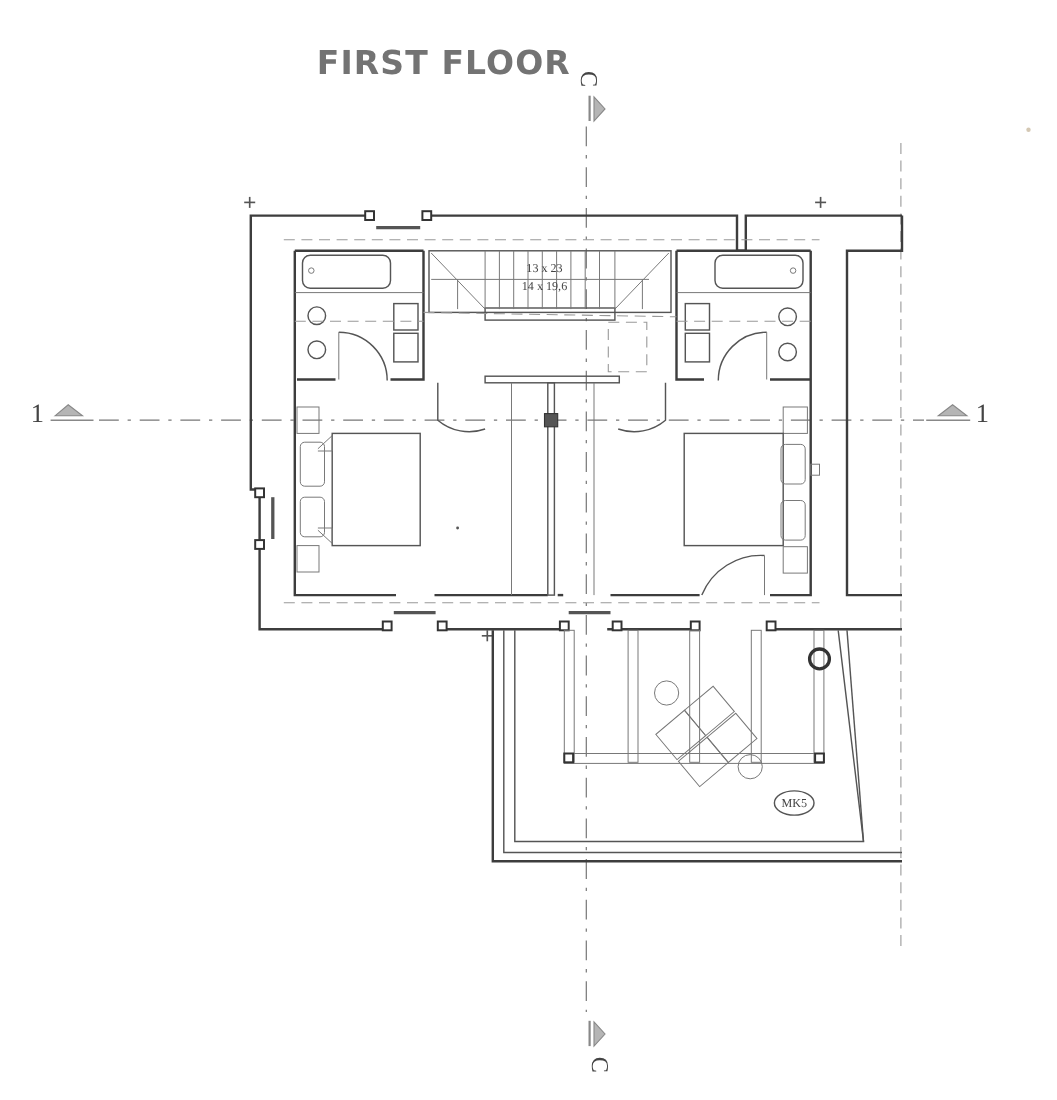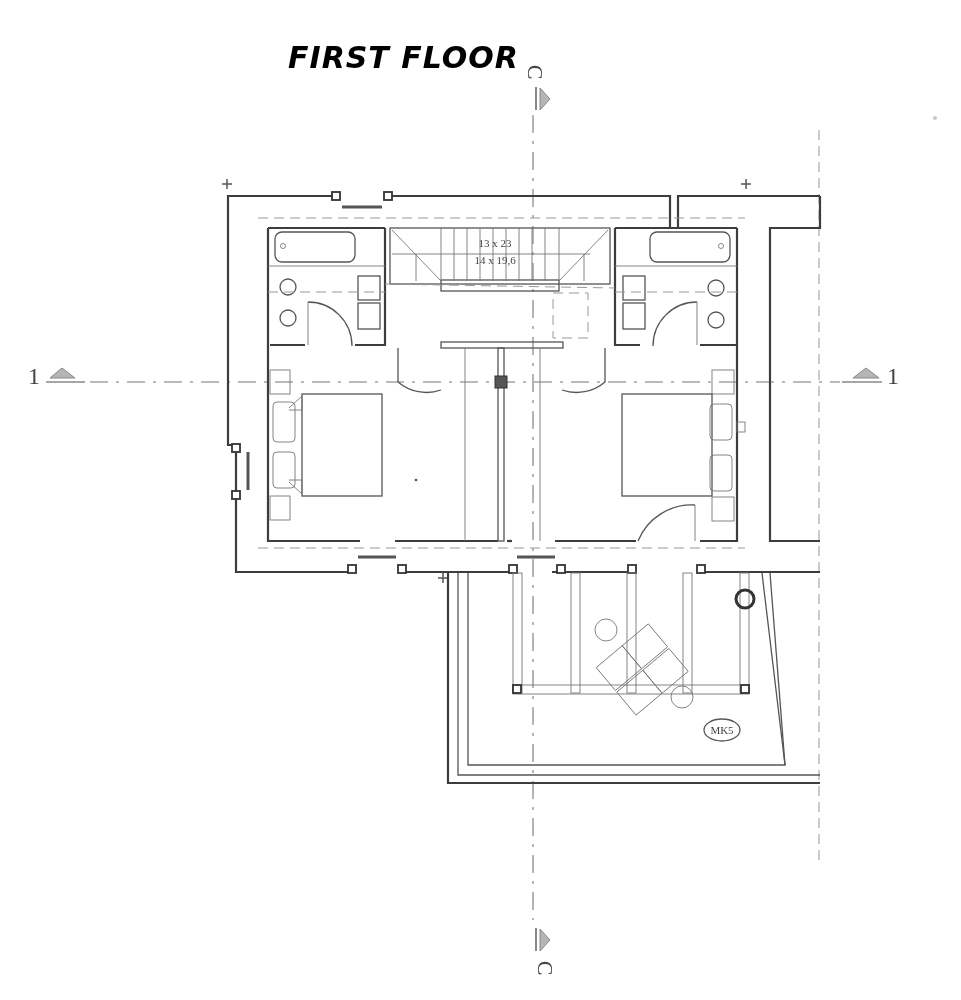--- a/index.html
+++ b/index.html
@@ -1,21 +1,21 @@
 <!DOCTYPE html>
 <html><head>
   <meta charset="utf-8">
   <style>
     html, body { margin: 0; padding: 0; background: #ffffff; }
     body { width: 961px; height: 1000px; position: relative; overflow: hidden; }
     #plan { position: absolute; left: 0; top: 0; width: 961px; height: 1000px; }
     .title {
       position: absolute; left: 288px; top: 40px;
-      font-family: "DejaVu Sans", sans-serif; font-weight: bold; font-style: italic;
-      font-size: 30px; color: #000000; letter-spacing: 1px;
+      font-family: "DejaVu Sans", sans-serif; font-weight: bold; 
+      font-size: 30px; color: #737373; letter-spacing: 1px;
     }
     .lbl { font-family: "Liberation Serif", serif; fill: #444; }
     .w { stroke: #3d3d3d; fill: none; stroke-width: 2.2; }
     .wt { stroke: #555; fill: none; stroke-width: 1.3; }
     .th { stroke: #777; fill: none; stroke-width: 0.9; }
     .dash { stroke: #777; fill: none; stroke-width: 1.1; stroke-dasharray: 18 8 3 8; }
     .dash2 { stroke: #999; fill: none; stroke-width: 1; stroke-dasharray: 10 6; }
     .col { fill: #fff; stroke: #333; stroke-width: 1.8; }
   </style>
 </head>

